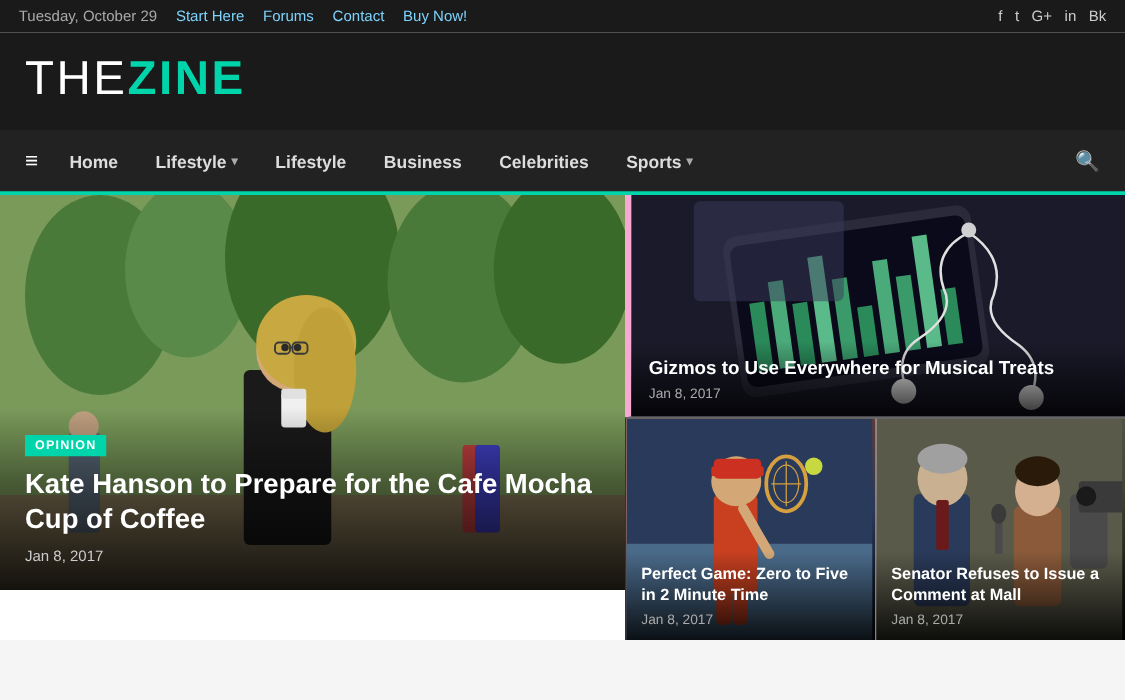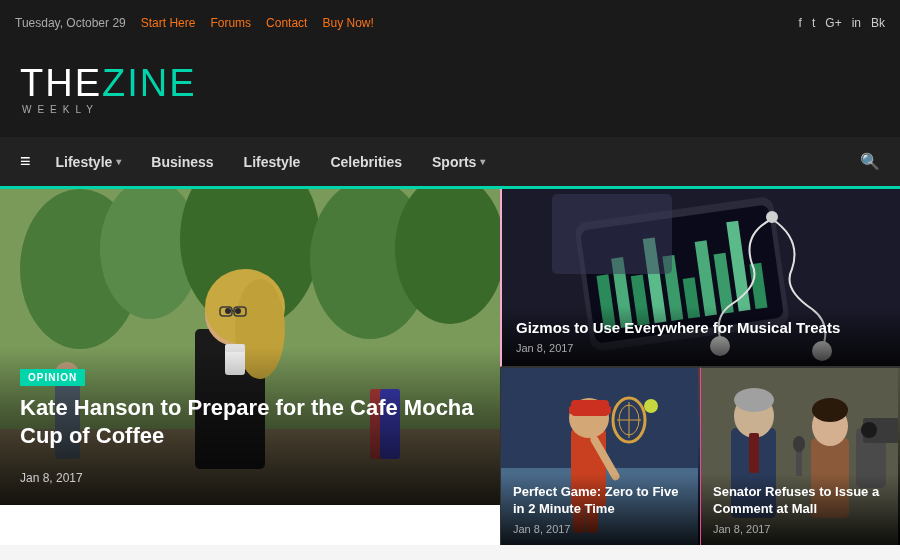--- a/index.html
+++ b/index.html
@@ -3,28 +3,28 @@
   <meta charset="utf-8">
   <style>
     * { margin: 0; padding: 0; box-sizing: border-box; }
     body { font-family: Arial, sans-serif; background: #f5f5f5; width: 900px; overflow-x: hidden; }
 
     
     .top-bar {
       background: #1a1a1a;
       color: #aaa;
       font-size: 12px;
-      padding: 16px 15px;
+      padding: 6px 15px;
       display: flex;
       justify-content: space-between;
       align-items: center;
     }
     .top-bar-left { display: flex; gap: 15px; align-items: center; }
     .top-bar-left .date { color: #aaa; }
-    .top-bar-left a { color: #f97316; text-decoration: none; }
+    .top-bar-left a { color: #7dd3fc; text-decoration: none; }
     .top-bar-right { display: flex; gap: 10px; align-items: center; }
     .top-bar-right .social-icon {
       color: #ccc;
       font-size: 12px;
       cursor: pointer;
       text-decoration: none;
     }
 
     
     .header {
@@ -32,21 +32,21 @@
       padding: 18px 20px 22px;
     }
     .logo {
       font-size: 38px;
       font-weight: 900;
       color: #fff;
       letter-spacing: 2px;
       line-height: 1;
     }
     .logo span.the { font-weight: 400; }
-    .logo span.zine { color: #00d4aa; font-weight: 400; }
+    .logo span.zine { color: #00d4aa; font-weight: 700; }
     .logo-subtitle {
       font-size: 10px;
       letter-spacing: 6px;
       color: #aaa;
       margin-top: 2px;
       margin-left: 2px;
     }
 
     
     .nav {
@@ -127,35 +127,35 @@
       padding: 3px 8px;
       display: inline-block;
       margin-bottom: 8px;
       letter-spacing: 1px;
     }
     .featured-title {
       color: #fff;
       font-size: 22px;
       font-weight: 700;
       line-height: 1.3;
-      margin-bottom: 20px;
+      margin-bottom: 8px;
     }
     .featured-date { color: #ccc; font-size: 12px; }
 
     
     .right-column { display: flex; flex-direction: column; }
 
     
     .top-right-article {
       height: 178px;
       position: relative;
       overflow: hidden;
       cursor: pointer;
       border-bottom: 1px solid #333;
-      border-left: 2px solid #f9a8d4;
+      border-left: 5px solid #f9a8d4;
     }
     .top-right-img {
       width: 100%;
       height: 100%;
       background: linear-gradient(135deg, #2a2a3a 0%, #1a1a2a 30%, #2a3a4a 60%, #3a4a5a 100%);
       position: relative;
     }
     .top-right-img::before {
       content: '';
       position: absolute;
@@ -260,32 +260,32 @@
     <a class="social-icon">G+</a>
     <a class="social-icon">in</a>
     <a class="social-icon">Bk</a>
   </div>
 </div>
 
 <div class="header">
   <div class="logo">
     <span class="the">THE</span><span class="zine">ZINE</span>
   </div>
-  <div class="logo-subtitle">WEEKLY</div>
 </div>
 
 <nav class="nav">
   <div class="nav-hamburger">≡</div>
   <div class="nav-links">
+    <a>Home</a>
     <a>
       <span>Lifestyle</span>
       <span class="chevron">▾</span>
     </a>
+    <a>Lifestyle</a>
     <a>Business</a>
-    <a>Lifestyle</a>
     <a>Celebrities</a>
     <a>
       <span>Sports</span>
       <span class="chevron">▾</span>
     </a>
   </div>
   <div class="nav-search">🔍</div>
 </nav>
 
 <div class="main">

